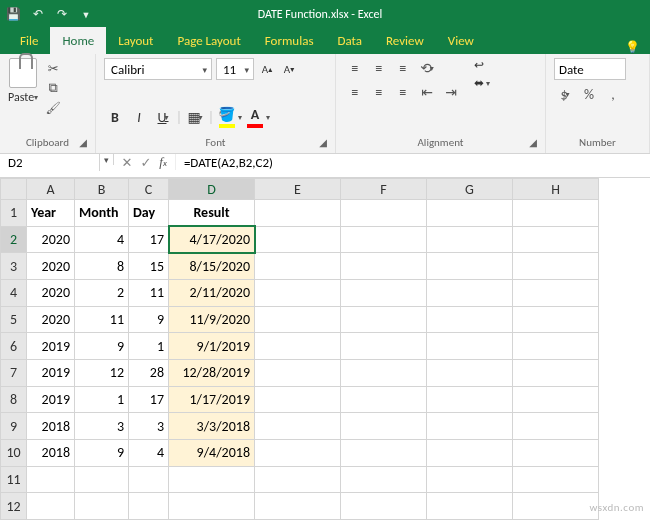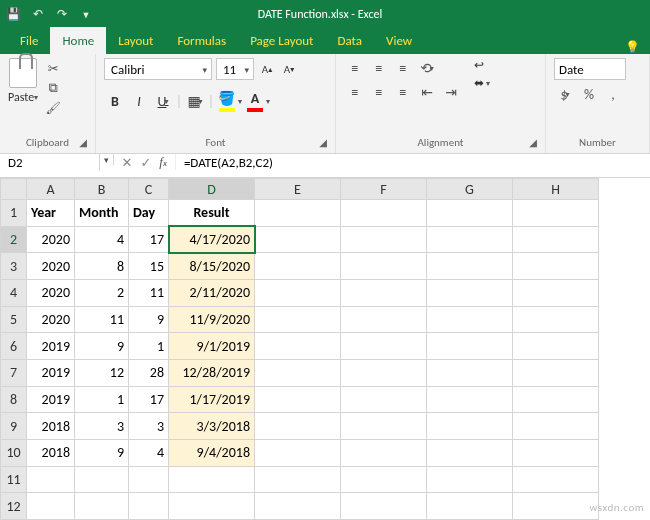--- a/index.html
+++ b/index.html
@@ -29,21 +29,21 @@
   .clip-left { display: flex; flex-direction: column; align-items: center; gap: 2px; }
   .clip-icon { width: 28px; height: 30px; background: #fff; border: 1px solid #b5b5b5; border-radius: 2px; position: relative; }
   .clip-icon::after { content: ""; position: absolute; top: -6px; left: 9px; width: 10px; height: 14px; border: 2px solid #888; border-bottom: none; border-radius: 5px 5px 0 0; }
   .clip-btn-label { font-size: 12px; color: #333; display: flex; align-items: center; gap: 2px; }
   .clip-right { display: flex; flex-direction: column; gap: 4px; padding-top: 2px; }
   .mini-ico { width: 18px; height: 16px; display: flex; align-items: center; justify-content: center; font-size: 13px; color: #555; }
   .scissors::before { content: "✂"; }
   .copy::before { content: "⧉"; }
   .brush::before { content: "🖌"; font-size: 12px; }
 
-  .font-top { display: flex; gap: 4px; align-items: center; margin-bottom: 6px; }
+  .font-top { display: flex; gap: 4px; align-items: center; margin-bottom: 22px; }
   .combo { background: #fff; border: 1px solid #c6c6c6; height: 22px; display: flex; align-items: center; padding: 0 4px; font-size: 13px; }
   .combo input { border: none; outline: none; width: 100%; font-size: 13px; }
   .combo .dd { font-size: 9px; color: #555; margin-left: 4px; }
   .font-name { width: 108px; }
   .font-size { width: 38px; }
   .sizebtn { width: 18px; height: 22px; display: flex; align-items: center; justify-content: center; font-size: 11px; color: #333; border: 1px solid transparent; }
   .font-bottom { display: flex; gap: 2px; align-items: center; }
   .fb { width: 22px; height: 22px; display: flex; align-items: center; justify-content: center; font-size: 14px; color: #333; }
   .bold { font-weight: 700; }
   .italic { font-style: italic; }
@@ -96,23 +96,24 @@
     <span class="ico" style="font-size:9px">▼</span>
   </div>
   <div class="tb-title">DATE Function.xlsx - Excel</div>
   <div class="tabsright"></div>
 </div>
 
 <div class="tabs">
   <div class="tab">File</div>
   <div class="tab active">Home</div>
   <div class="tab">Layout</div>
+  <div class="tab">Page Layout</div>
   <div class="tab">Formulas</div>
-  <div class="tab">Page Layout</div>
   <div class="tab">Data</div>
+  <div class="tab">Review</div>
   <div class="tab">View</div>
   <div class="tabs-spacer"></div>
   <div class="tabs-right">
     <span>💡</span>
   </div>
 </div>
 
 <div class="ribbon">
 
   <div class="group" style="width:96px">

